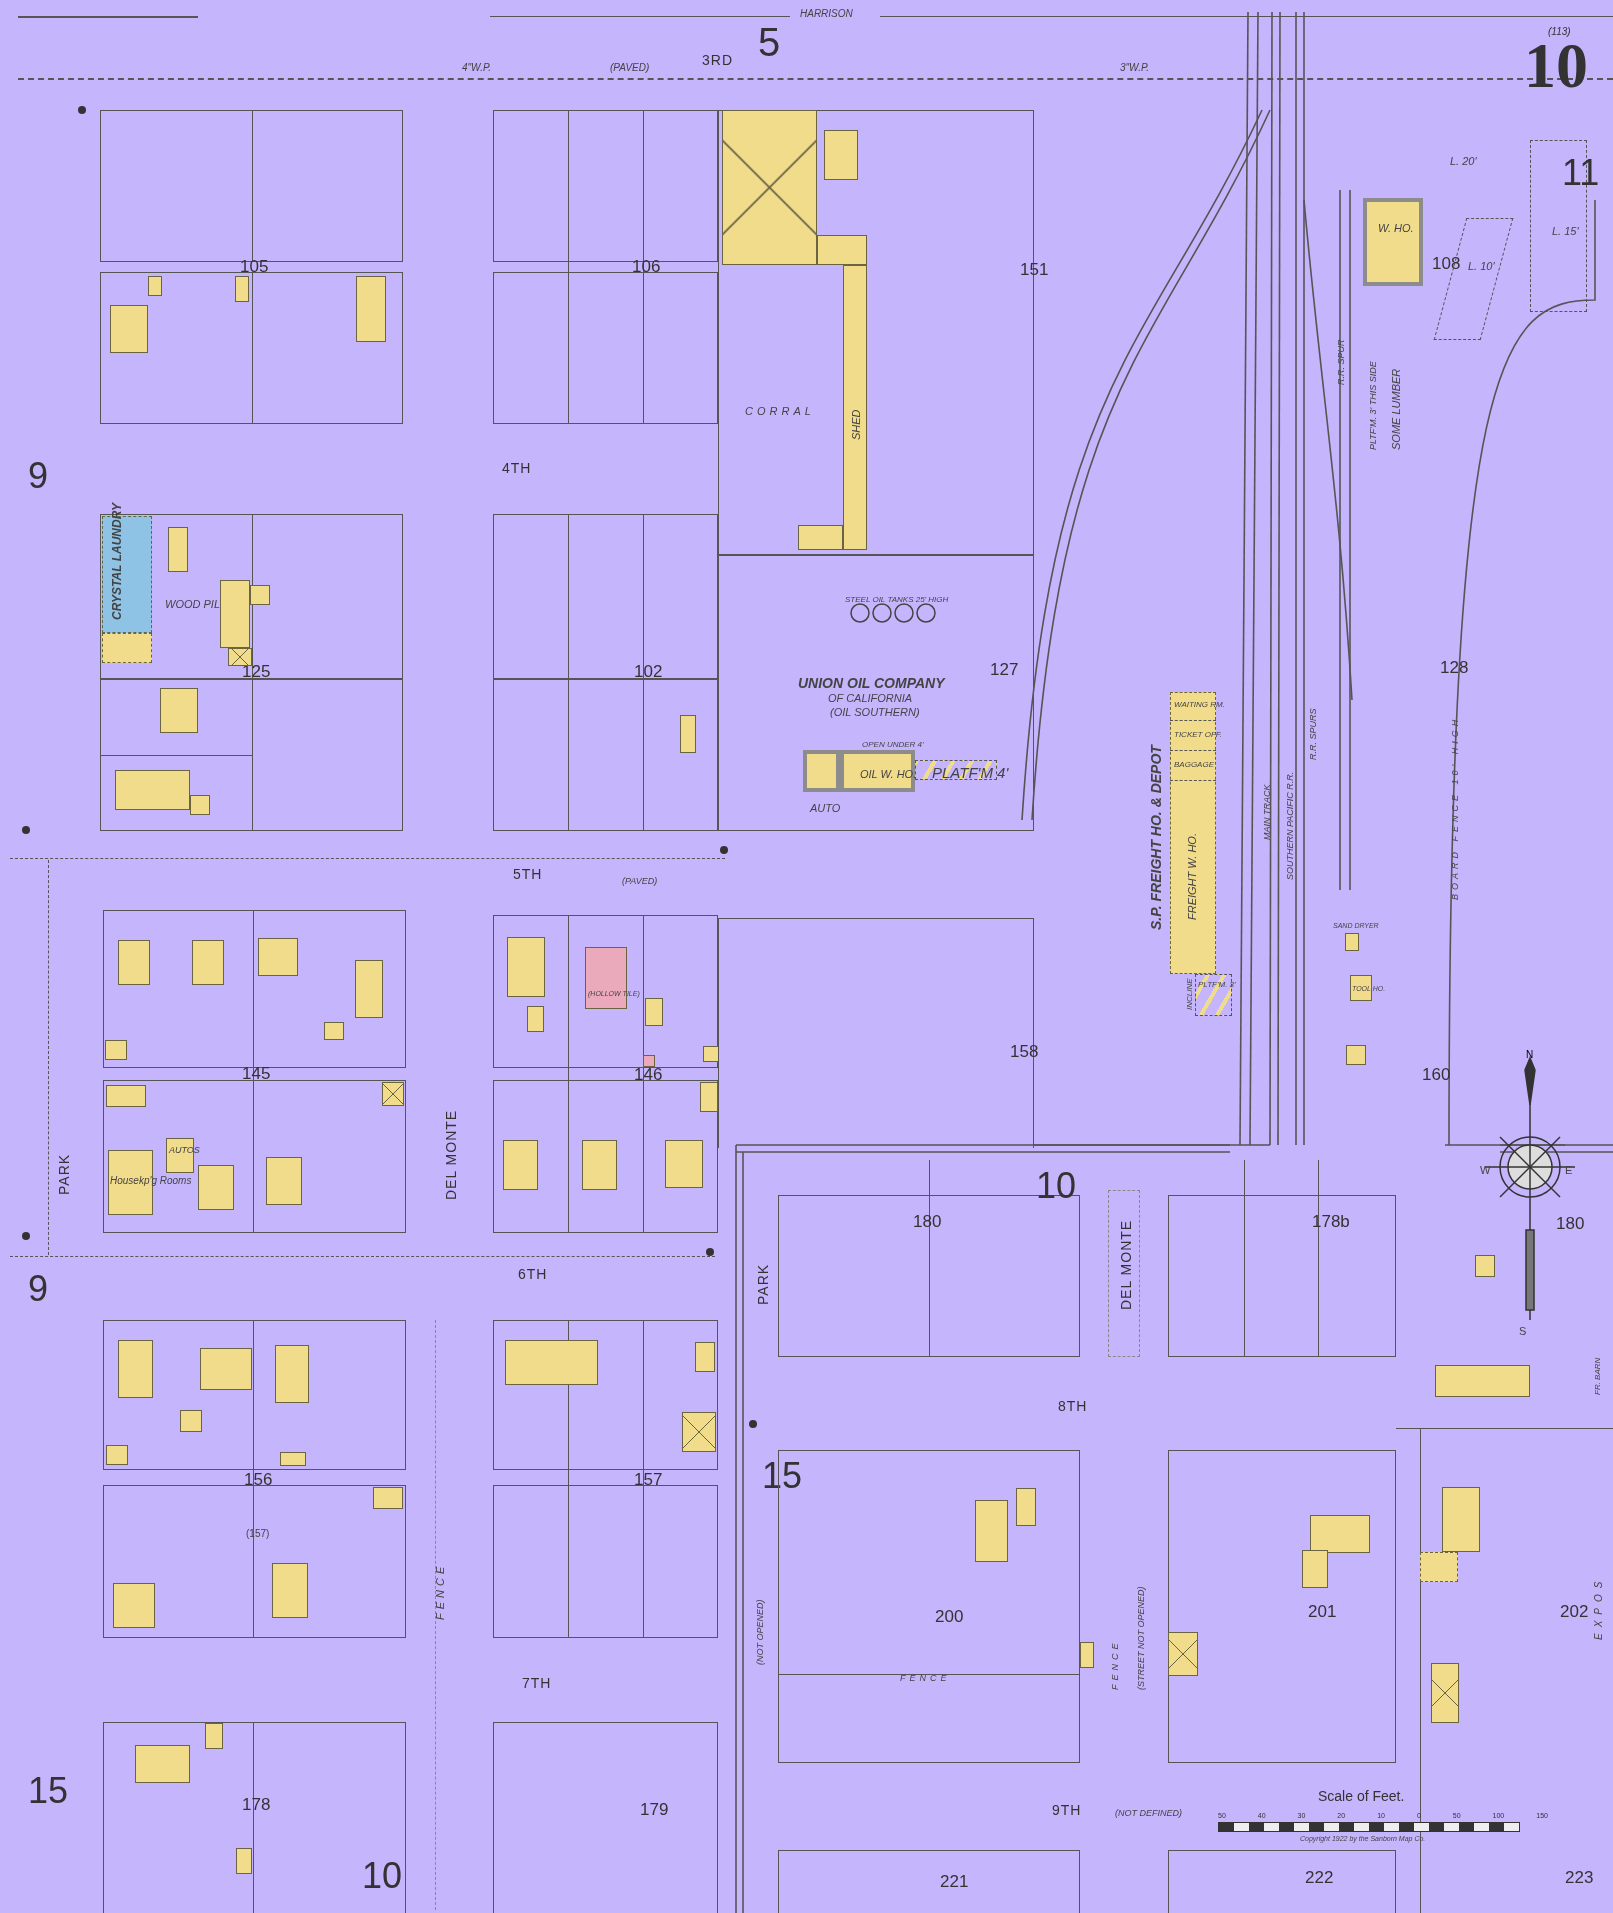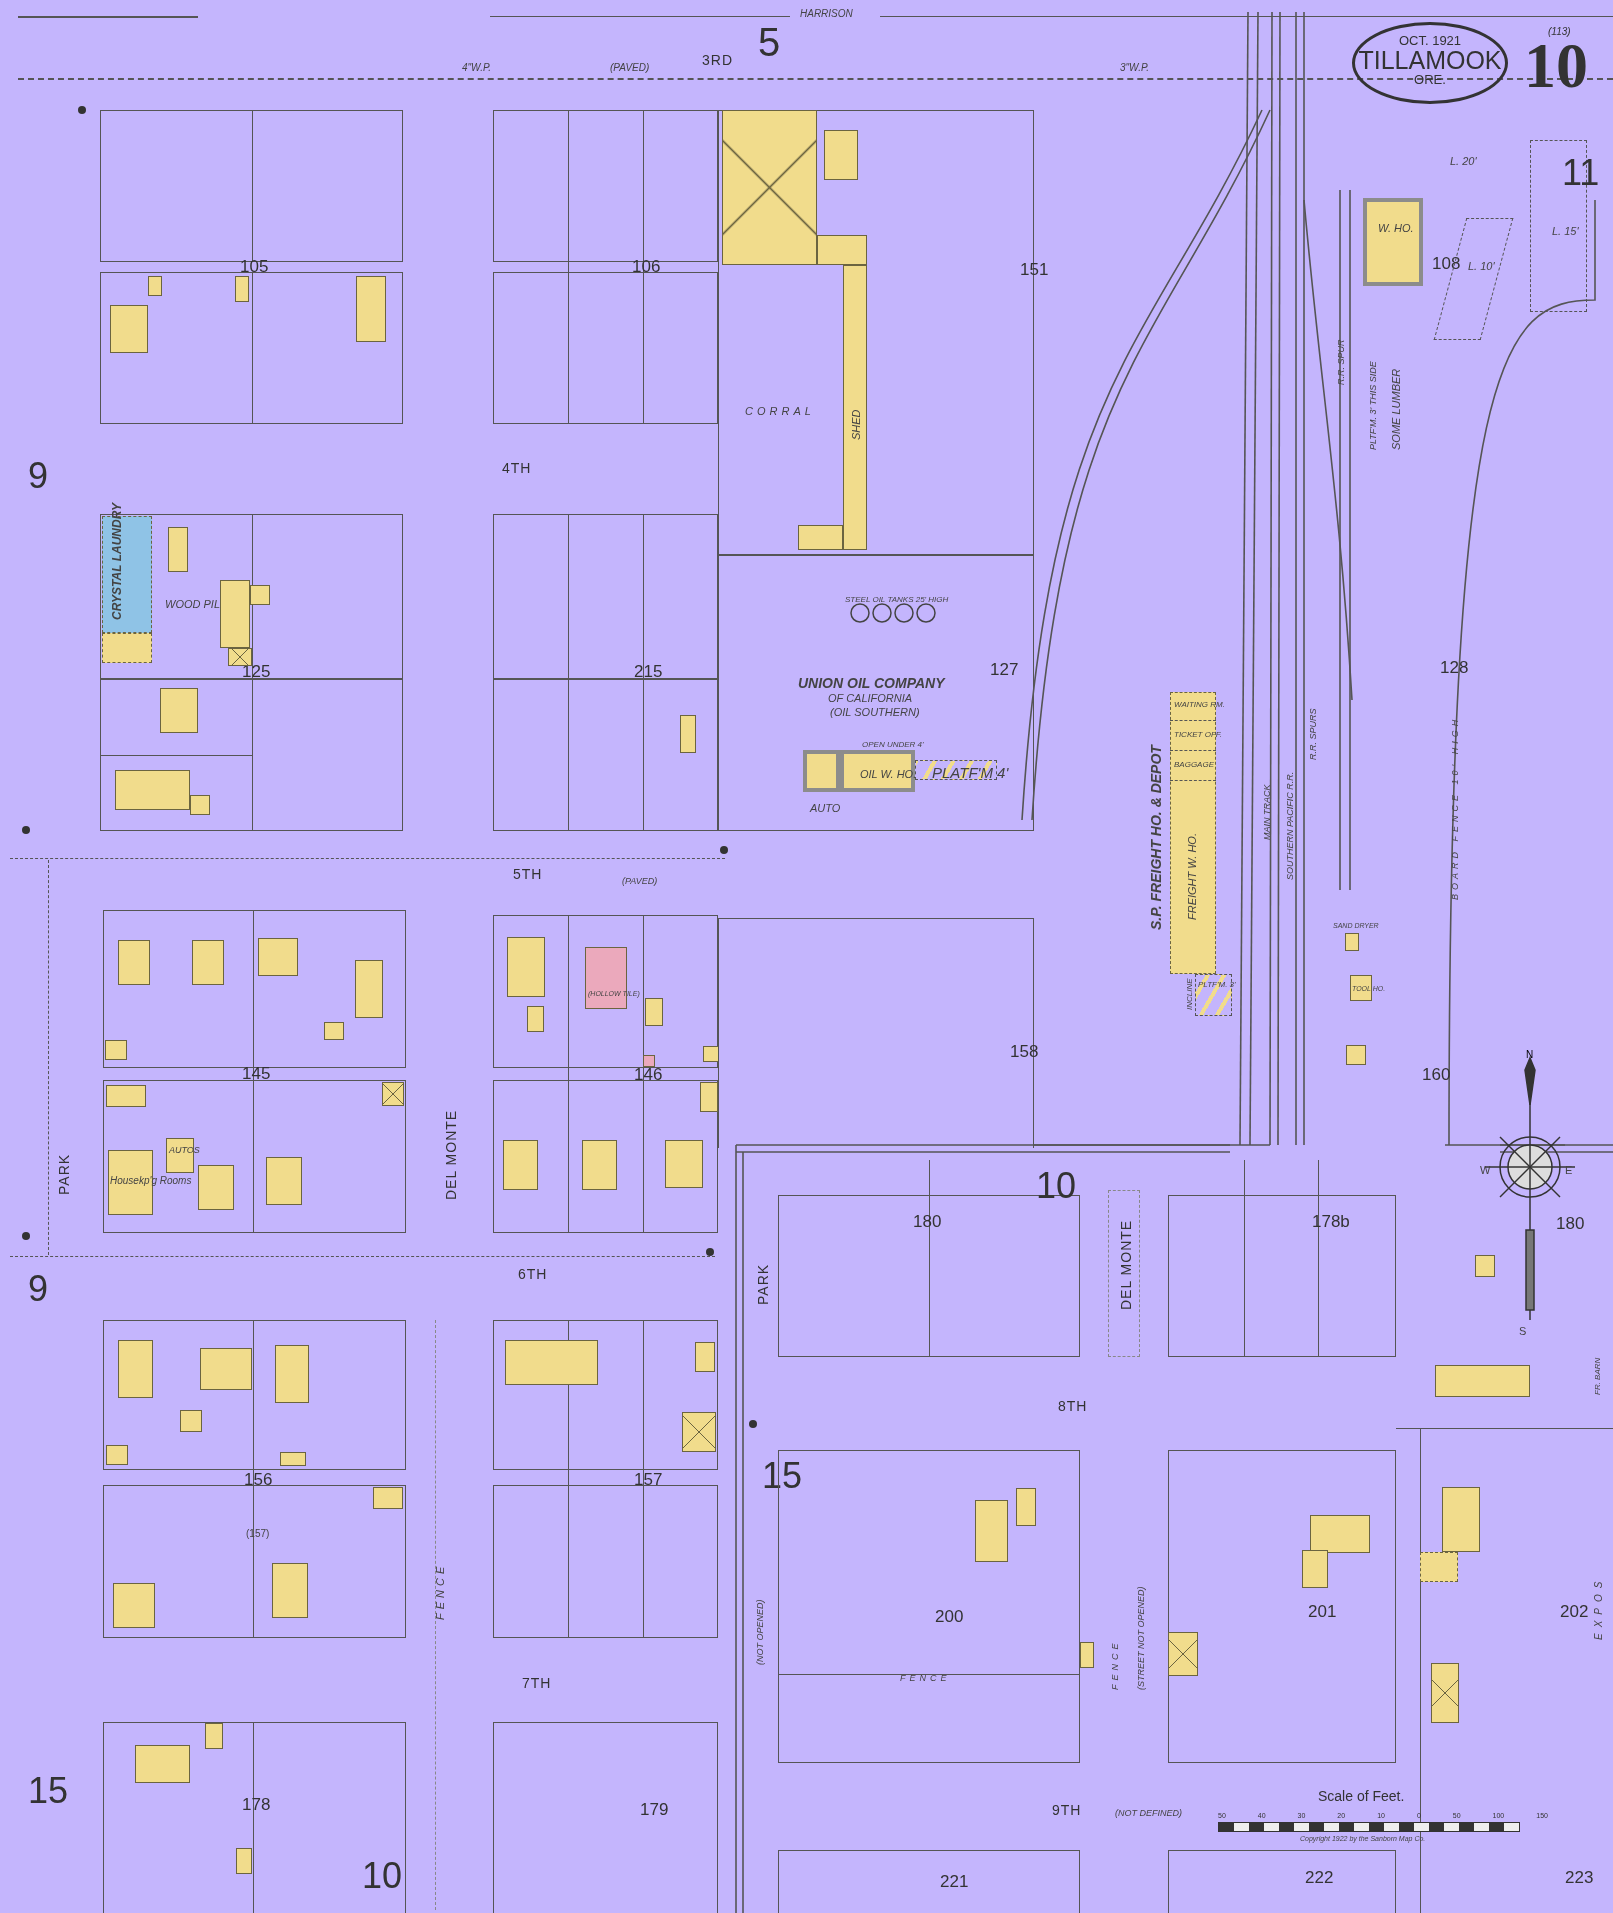--- a/index.html
+++ b/index.html
@@ -30,25 +30,20 @@
   <div class="hline" style="left:880px;top:16px;width:733px;"></div>
   <span class="txt" style="left:800px;top:8px;font-size:10px">HARRISON</span>
   <span class="sheetnum" style="left:758px;top:20px;font-size:40px">5</span>
 
   <div class="dashline" style="left:18px;top:78px;width:1595px"></div>
   <span class="street" style="left:702px;top:52px;">3RD</span>
   <span class="txt" style="left:610px;top:62px;font-size:10px">(PAVED)</span>
   <span class="txt" style="left:462px;top:62px;font-size:10px">4"W.P.</span>
   <span class="txt" style="left:1120px;top:62px;font-size:10px">3"W.P.</span>
 
-  <div style="position:absolute;left:1352px;top:22px;width:156px;height:82px;border:3px solid #333;border-radius:50%;box-sizing:border-box;text-align:center;">
-    <div style="font-size:13px;margin-top:8px">OCT. 1921</div>
-    <div style="font-size:25px;line-height:24px">TILLAMOOK</div>
-    <div style="font-size:13px">ORE.</div>
-  </div>
   <span style="position:absolute;left:1548px;top:26px;font-size:10px;font-style:italic">(113)</span>
   <span style="position:absolute;left:1524px;top:34px;font-size:64px;font-weight:bold;font-family:'Liberation Serif',serif;line-height:64px">10</span>
 
   <svg style="position:absolute;left:0;top:0" width="1613" height="1913">
     <g stroke="#555" fill="none" stroke-width="1.6">
       <path d="M1248 12 L1240 1145"></path>
         <path d="M1258 12 L1250 1145"></path>
       <path d="M1272 12 L1270 1145"></path>
         <path d="M1280 12 L1278 1145"></path>
       <path d="M1296 12 L1296 1145"></path>
@@ -137,21 +132,21 @@
   <div class="bldg" style="left:250px;top:585px;width:20px;height:20px"></div>
   <div class="bldg" style="left:228px;top:648px;width:24px;height:18px;background-image:linear-gradient(45deg,transparent 49%,#6b6440 50%,transparent 51%),linear-gradient(-45deg,transparent 49%,#6b6440 50%,transparent 51%)"></div>
   <div class="bldg" style="left:160px;top:688px;width:38px;height:45px"></div>
   <div class="bldg" style="left:115px;top:770px;width:75px;height:40px"></div>
   <div class="bldg" style="left:190px;top:795px;width:20px;height:20px"></div>
 
   <div class="blk" style="left:493px;top:514px;width:225px;height:165px"></div>
   <div class="blk" style="left:493px;top:679px;width:225px;height:152px"></div>
   <div class="vline" style="left:568px;top:514px;height:317px"></div>
   <div class="vline" style="left:643px;top:514px;height:317px"></div>
-  <span class="blknum" style="left:634px;top:662px">215</span>
+  <span class="blknum" style="left:634px;top:662px">102</span>
   <div class="bldg" style="left:680px;top:715px;width:16px;height:38px"></div>
 
   <div class="blk" style="left:718px;top:555px;width:316px;height:276px"></div>
   <span class="blknum" style="left:990px;top:660px">127</span>
   <span class="txt" style="left:845px;top:595px;font-size:8px">STEEL OIL TANKS 25' HIGH</span>
   <span class="txt" style="left:798px;top:675px;font-size:14px;font-weight:bold">UNION OIL COMPANY</span>
   <span class="txt" style="left:828px;top:692px">OF CALIFORNIA</span>
   <span class="txt" style="left:830px;top:706px">(OIL SOUTHERN)</span>
   <div class="bldg grey" style="left:803px;top:750px;width:37px;height:42px"></div>
   <div class="bldg grey" style="left:840px;top:750px;width:75px;height:42px"></div>

